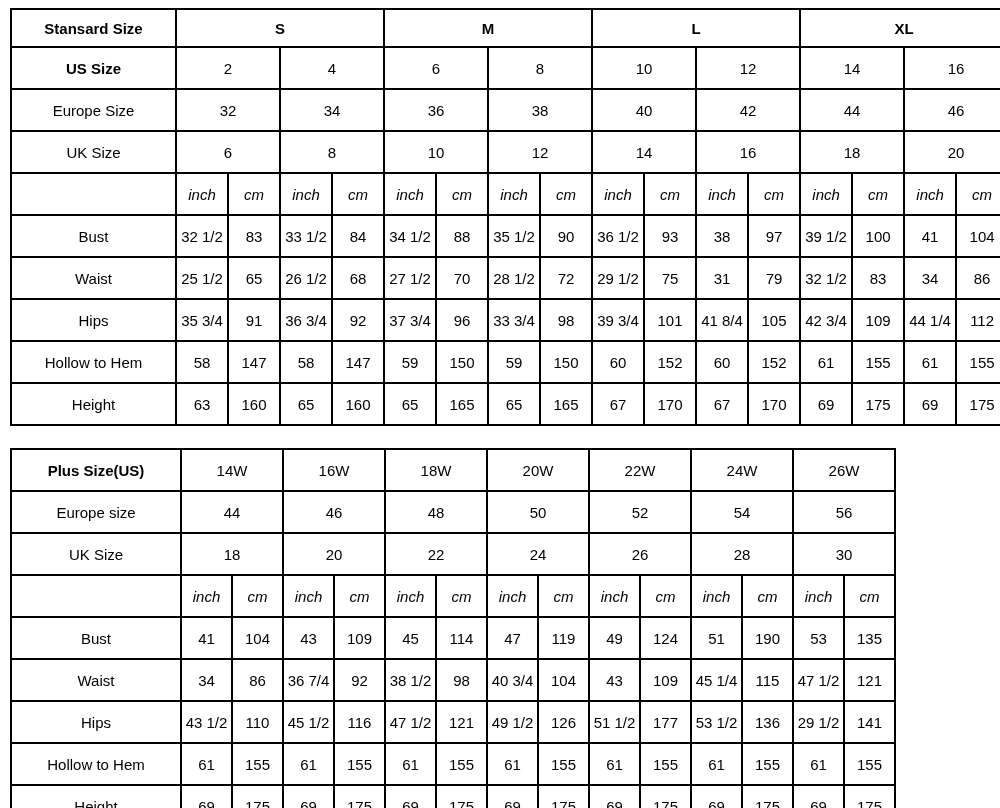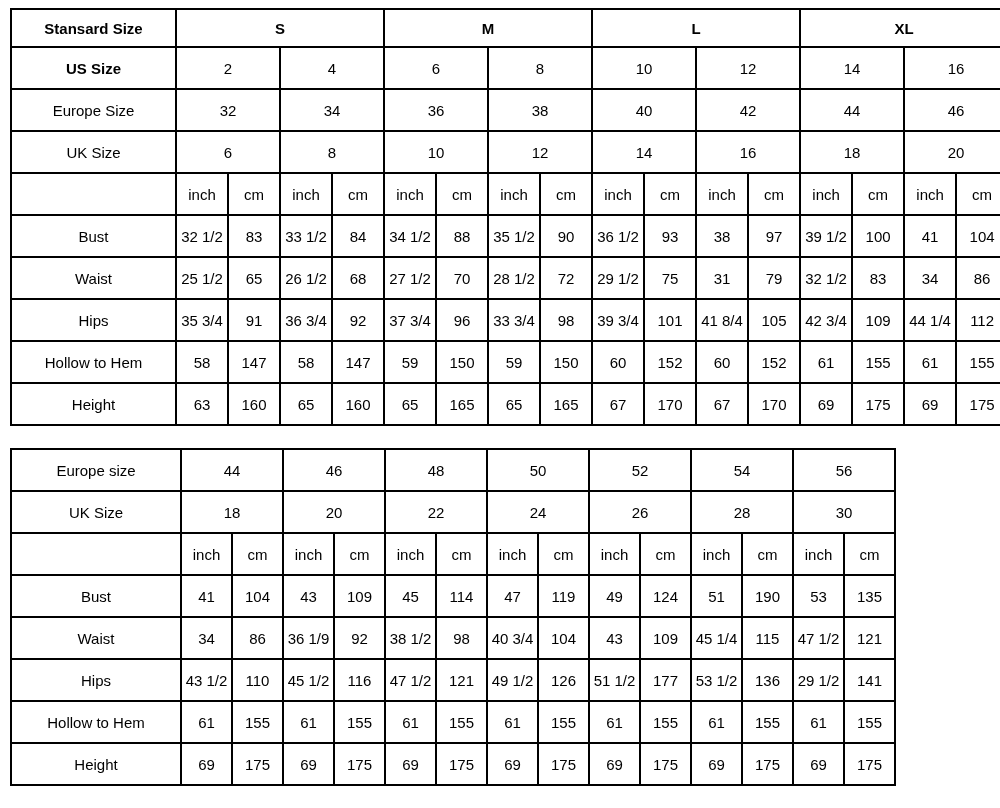--- a/index.html
+++ b/index.html
@@ -46,21 +46,21 @@
   }
   
   #standard-table {
     width: 980px;
     margin: 0 0 0 0;
   }
   #standard-table td {
     height: 40px;
   }
   #standard-table tr.hdr td { height: 36px; }
-  .unitcell { font-size: 14px; }
+  .unitcell { font-size: 14px; font-style: italic; }
   .numcell { font-size: 15px; }
 
   
   #plus-table {
     width: 880px;
     margin-top: 22px;
   }
   #plus-table td {
     height: 40px;
   }
@@ -269,20 +269,30 @@
       <col style="width:51px">
         <col style="width:51px">
       <col style="width:51px">
         <col style="width:51px">
       <col style="width:51px">
         <col style="width:51px">
       <col style="width:51px">
         <col style="width:51px">
     </colgroup>
     <tbody>
+      <tr>
+        <td class="bold">Plus Size(US)</td>
+        <td class="numcell" colspan="2">14W</td>
+        <td class="numcell" colspan="2">16W</td>
+        <td class="numcell" colspan="2">18W</td>
+        <td class="numcell" colspan="2">20W</td>
+        <td class="numcell" colspan="2">22W</td>
+        <td class="numcell" colspan="2">24W</td>
+        <td class="numcell" colspan="2">26W</td>
+      </tr>
 
       <tr>
         <td class="rowlabel">Europe size</td>
         <td class="numcell" colspan="2">44</td>
         <td class="numcell" colspan="2">46</td>
         <td class="numcell" colspan="2">48</td>
         <td class="numcell" colspan="2">50</td>
         <td class="numcell" colspan="2">52</td>
         <td class="numcell" colspan="2">54</td>
         <td class="numcell" colspan="2">56</td>
@@ -332,21 +342,21 @@
         <td class="numcell">51</td>
         <td class="numcell">190</td>
         <td class="numcell">53</td>
         <td class="numcell">135</td>
       </tr>
 
       <tr>
         <td class="rowlabel">Waist</td>
         <td class="numcell">34</td>
         <td class="numcell">86</td>
-        <td class="numcell">36 1/9</td>
+        <td class="numcell">36 7/4</td>
         <td class="numcell">92</td>
         <td class="numcell">38 1/2</td>
         <td class="numcell">98</td>
         <td class="numcell">40 3/4</td>
         <td class="numcell">104</td>
         <td class="numcell">43</td>
         <td class="numcell">109</td>
         <td class="numcell">45 1/4</td>
         <td class="numcell">115</td>
         <td class="numcell">47 1/2</td>

